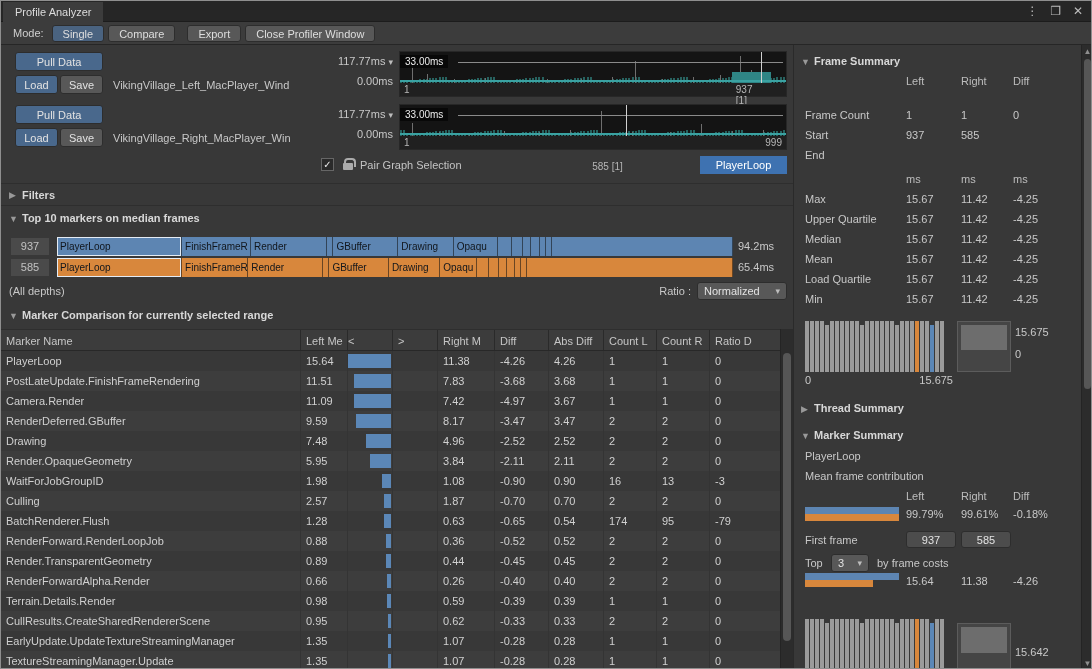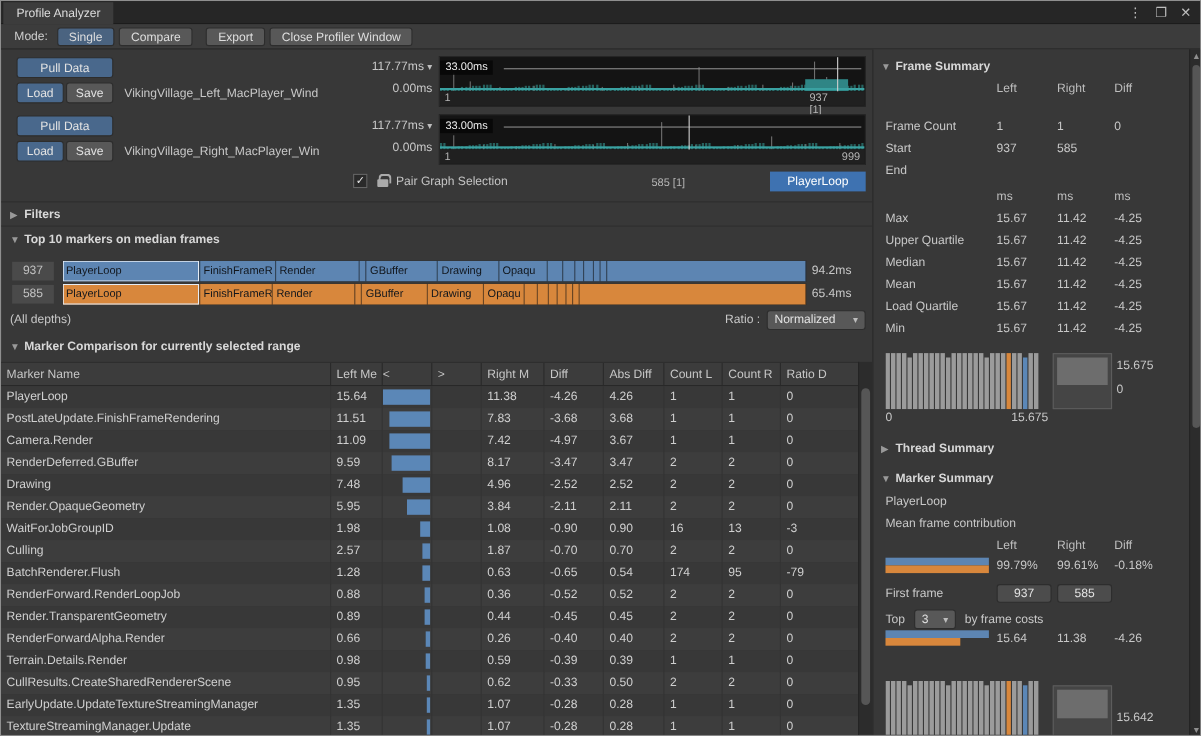--- a/index.html
+++ b/index.html
@@ -652,21 +652,21 @@
       </div>
       <div class="trow alt">
         <div class="td c0">CullResults.CreateSharedRendererScene</div>
         <div class="td c1">0.95</div>
         <div class="td c2">
           <div class="dbar" style="width: 3.33099px;"></div>
         </div>
         <div class="td c3"></div>
         <div class="td c4">0.62</div>
         <div class="td c5">-0.33</div>
-        <div class="td c6">0.50</div>
+        <div class="td c6">0.33</div>
         <div class="td c7">2</div>
         <div class="td c8">2</div>
         <div class="td c9">0</div>
       </div>
       <div class="trow">
         <div class="td c0">EarlyUpdate.UpdateTextureStreamingManager</div>
         <div class="td c1">1.35</div>
         <div class="td c2">
           <div class="dbar" style="width: 2.82629px;"></div>
         </div>

